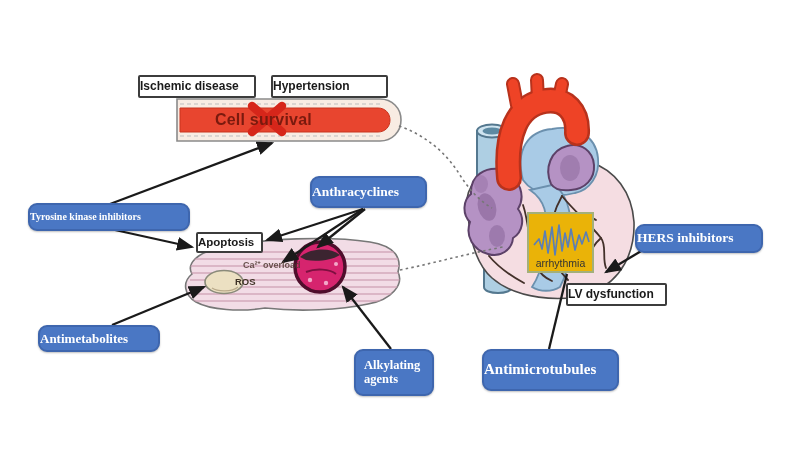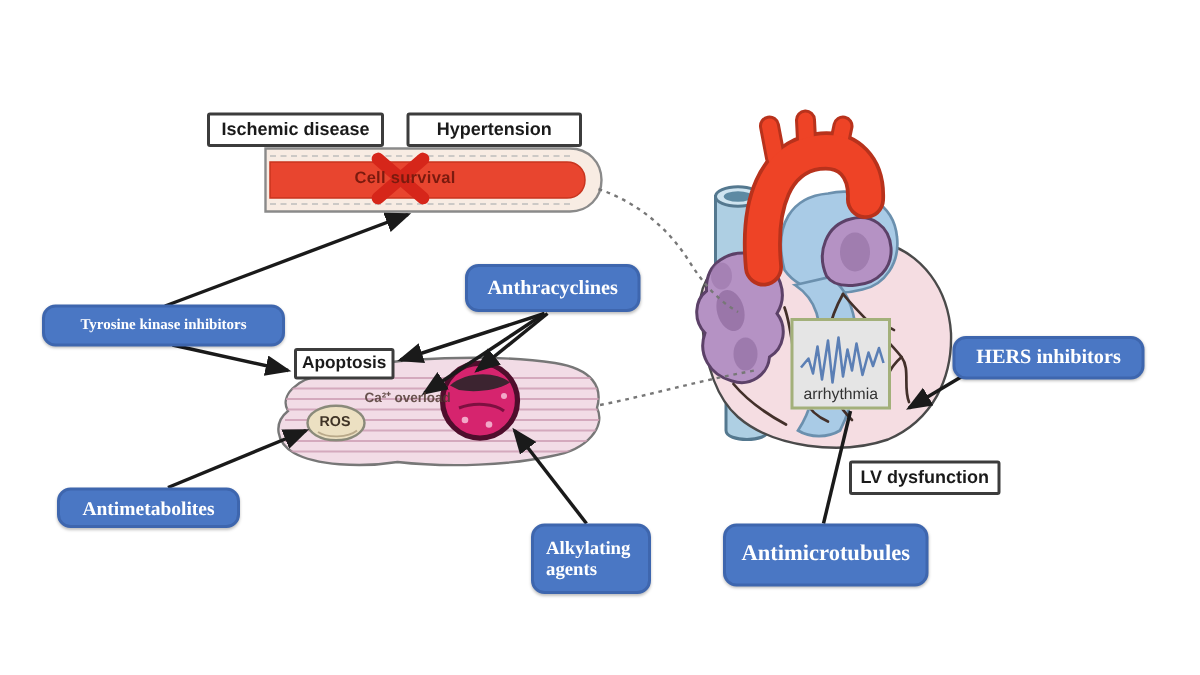--- a/index.html
+++ b/index.html
@@ -1,34 +1,34 @@
 <!DOCTYPE html>
 <html><head>
 <meta charset="utf-8">
 <style>
   html,body{margin:0;padding:0;background:#fff;}
   #stage{position:relative;width:800px;height:450px;background:#ffffff;overflow:hidden;
          font-family:"Liberation Sans",sans-serif;}
   #art{position:absolute;left:0;top:0;width:800px;height:450px;z-index:1;}
-  .lbl{position:absolute;z-index:2;display:flex;align-items:center;justify-content:center;
+  .lbl{position:absolute;z-index:2;display:flex;align-items:center;
        box-sizing:border-box;text-align:center;line-height:1.05;}
   .white-box{background:#ffffff;border:2px solid #3c3c3c;color:#1a1a1a;
              font-weight:bold;font-size:12px;border-radius:2px;}
   .drug-box{background:#4a77c4;border:2px solid #3e66ae;border-radius:9px;color:#ffffff;
             font-family:"Liberation Serif",serif;font-weight:bold;
             box-shadow:0 1px 2px rgba(0,0,0,0.25);}
   .tiny-text{position:absolute;z-index:2;font-weight:bold;}
-  #arrhythmia-box{position:absolute;z-index:2;background:#e5e5e5;border:2px solid #a3b07a;
+  #arrhythmia-box{position:absolute;z-index:2;background:#eab308;border:2px solid #a3b07a;
                   box-sizing:border-box;display:flex;flex-direction:column;align-items:center;
                   justify-content:flex-end;}
   #arrhythmia-box svg{position:absolute;top:3px;left:1px;}
   #arrhythmia-label{font-size:10.5px;color:#333;margin-bottom:2px;z-index:3;}
-  #cell-survival{color:#7a1a0e;font-size:11px;font-weight:bold;letter-spacing:.2px;}
+  #cell-survival{color:#7a1a0e;font-size:16px;font-weight:bold;letter-spacing:.2px;}
   #ca-overload{color:rgba(80,58,50,0.85);font-size:9px;}
-  #ros-label{color:#3f3326;font-size:9.5px;}
+  #ros-label{color:#3f3326;font-size:9.5px;margin-left:22px;}
 </style>
 </head>
 <body>
 
 <div id="stage">
 
   <svg id="art" viewBox="0 0 800 450">
     <defs>
       <marker id="ah" markerWidth="9" markerHeight="8" refX="6.5" refY="3" orient="auto">
         <path d="M0,0 L7.5,3 L0,6 Z" fill="#1a1a1a"></path>
@@ -181,21 +181,21 @@
     <svg width="63" height="42" viewBox="0 0 63 42">
       <polyline points="4,28 9,22 12,32 15,14 18,36 22,10 25,38 29,8 32,34 35,16 38,30 41,12 45,33 49,18 52,27 56,15 59,25" fill="none" stroke="#5b7fb5" stroke-width="1.7" stroke-linejoin="round"></polyline>
     </svg>
     <div id="arrhythmia-label">arrhythmia</div>
   </div>
 
   <div class="lbl drug-box" style="left:635px;top:224px;width:128px;height:29px;font-size:13.5px;">
     <span>HERS inhibitors</span>
   </div>
 
-  <div class="lbl white-box" style="left:566px;top:283px;width:101px;height:23px;margin-top:24px;">
+  <div class="lbl white-box" style="left:566px;top:283px;width:101px;height:23px;">
     <span>LV dysfunction</span>
   </div>
 
   <div class="lbl drug-box" style="left:482px;top:349px;width:137px;height:42px;font-size:15px;">
     <span>Antimicrotubules</span>
   </div>
 
 </div>
 
 </body></html>

